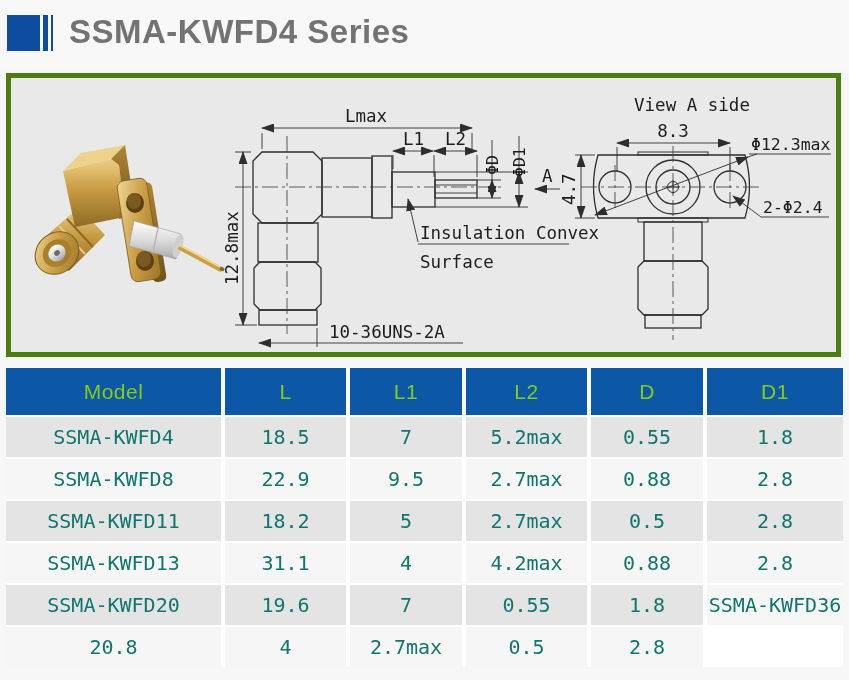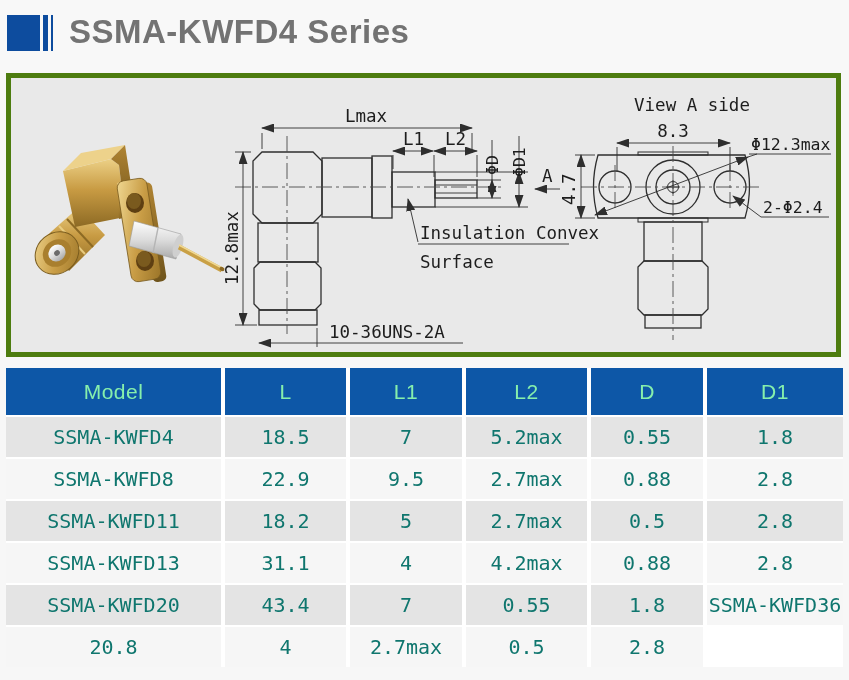--- a/index.html
+++ b/index.html
@@ -30,21 +30,21 @@
   .lbl{font-size:17.5px;}
   .lbl-s{font-size:16.5px;}
   
   .tbl{
     position:absolute;left:6px;top:368px;width:837px;
     display:grid;
     grid-template-columns:215px 121px 112px 121px 112px 136px;
     column-gap:4px;row-gap:2px;background:#ffffff;
   }
   .th{
-    height:47px;background:#0d57a7;color:#86efac;
+    height:47px;background:#0d57a7;color:#84cc16;
     display:flex;align-items:center;justify-content:center;
     font-size:21px;font-family:"Liberation Sans",sans-serif;letter-spacing:.5px;
   }
   .td{
     height:40px;color:#0f766e;
     display:flex;align-items:center;justify-content:center;
     font-family:"DejaVu Sans Mono",monospace;font-size:20px;
   }
   .row-odd{background:#e4e4e4;}
   .row-even{background:#f6f6f6;}
@@ -261,21 +261,21 @@
     <div class="td row-odd">2.7max</div>
     <div class="td row-odd">0.5</div>
     <div class="td row-odd">2.8</div>
     <div class="td row-even">SSMA-KWFD13</div>
     <div class="td row-even">31.1</div>
     <div class="td row-even">4</div>
     <div class="td row-even">4.2max</div>
     <div class="td row-even">0.88</div>
     <div class="td row-even">2.8</div>
     <div class="td row-odd">SSMA-KWFD20</div>
-    <div class="td row-odd">43.4</div>
+    <div class="td row-odd">19.6</div>
     <div class="td row-odd">7</div>
     <div class="td row-odd">0.55</div>
     <div class="td row-odd">1.8</div>
     <div class="td row-even">SSMA-KWFD36</div>
     <div class="td row-even">20.8</div>
     <div class="td row-even">4</div>
     <div class="td row-even">2.7max</div>
     <div class="td row-even">0.5</div>
     <div class="td row-even">2.8</div>
   </div>

